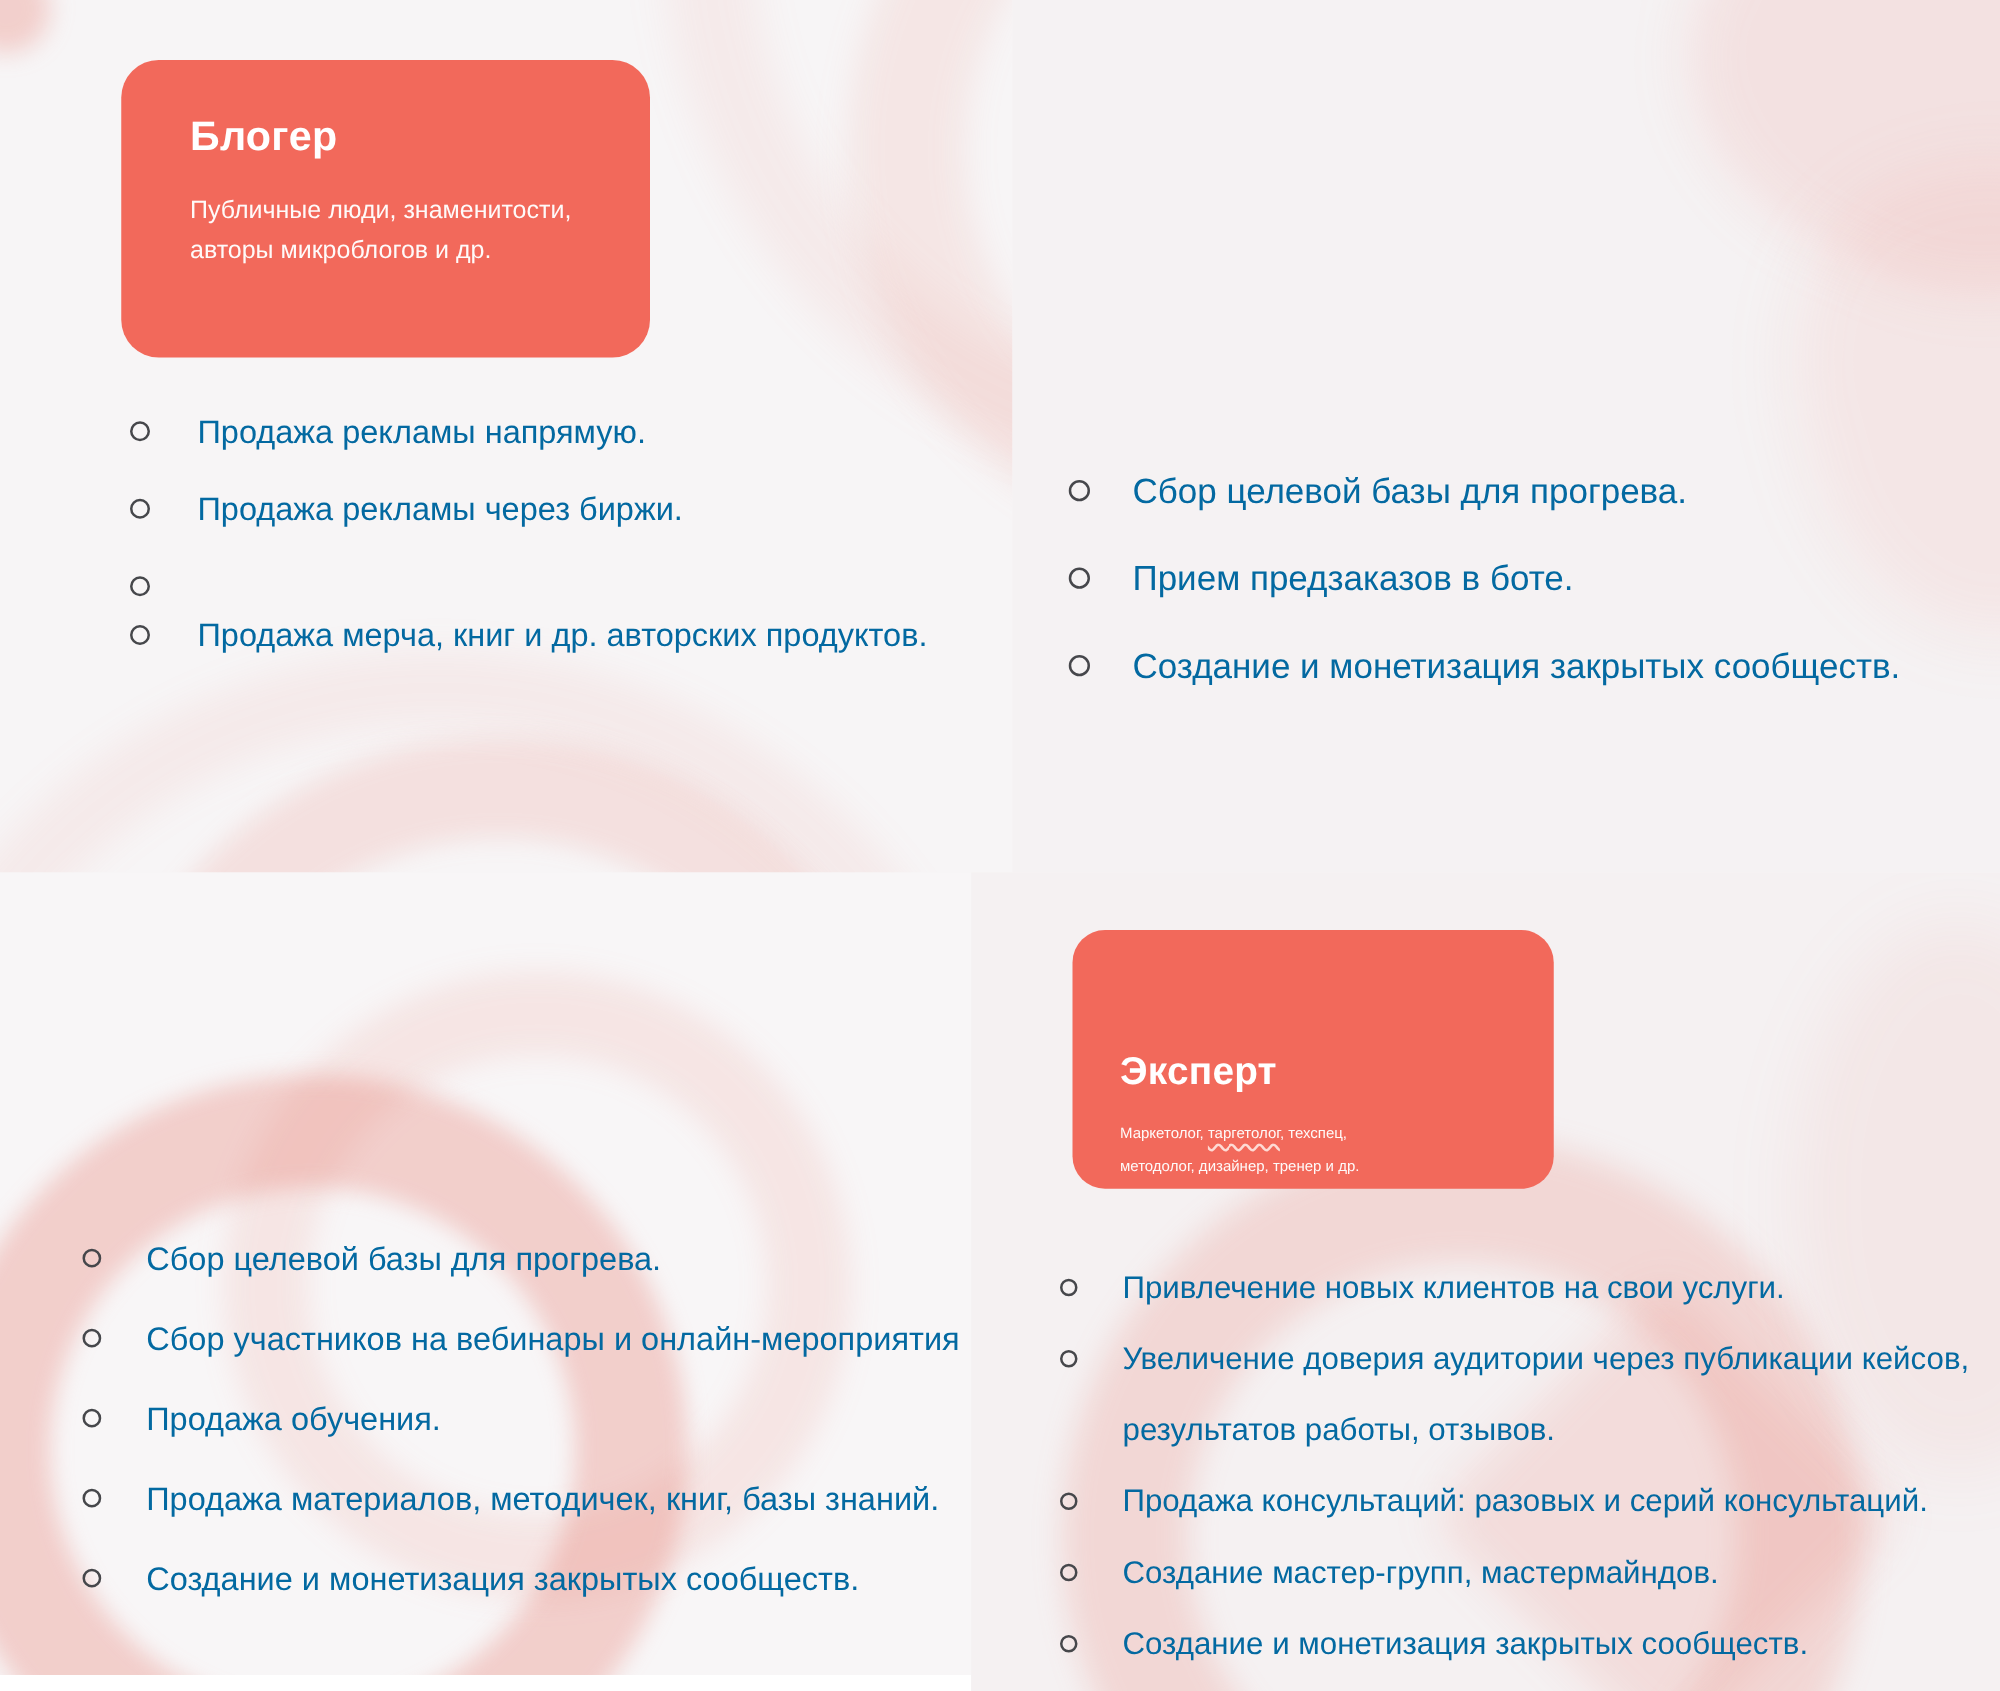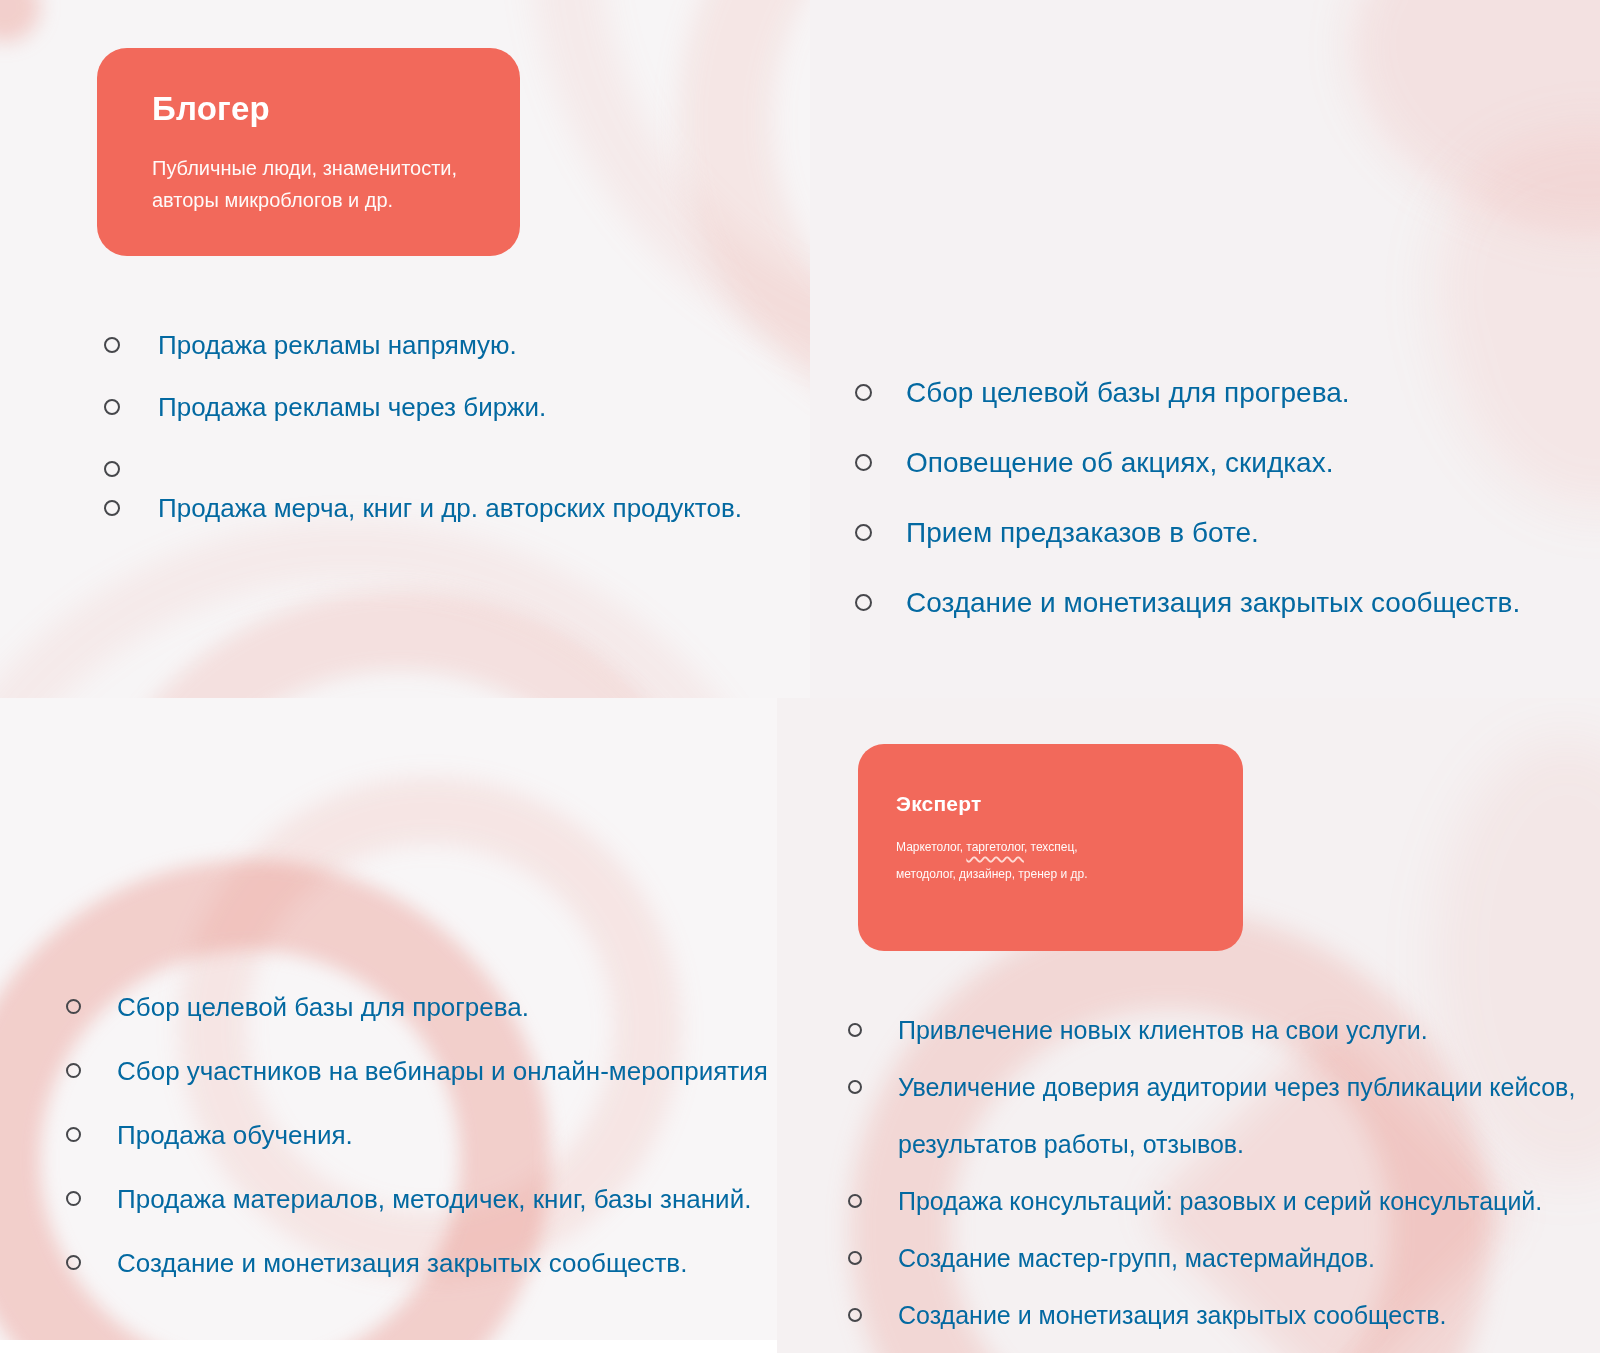--- a/index.html
+++ b/index.html
@@ -41,26 +41,26 @@
 
   
   .card {
     position: absolute;
     background: #f2695b;
     color: #ffffff;
   }
   .card h2 { margin: 0; font-weight: 700; line-height: 1.15; letter-spacing: 0.2px; }
   .card .sub { opacity: 0.97; font-weight: 400; }
 
-  #card-blogger { left: 97px; top: 48px; width: 423px; height: 208px; border-radius: 30px; padding: 42px 30px 0 55px; }
+  #card-blogger { left: 97px; top: 48px; width: 423px; height: 238px; border-radius: 30px; padding: 42px 30px 0 55px; }
   #card-blogger h2 { font-size: 33px; }
   #card-blogger .sub { margin-top: 24px; font-size: 20px; line-height: 32px; }
 
   #card-expert { left: 81px; top: 46px; width: 385px; height: 207px; border-radius: 26px; padding: 48px 26px 0 38px; }
-  #card-expert h2 { font-size: 21px; }
+  #card-expert h2 { font-size: 31px; margin-top: 47px; }
   #card-expert .sub { margin-top: 18px; font-size: 12px; line-height: 27px; }
   .wavy {
     text-decoration: underline;
     text-decoration-style: wavy;
     text-decoration-color: rgba(255,235,230,0.9);
     text-decoration-thickness: 2px;
     text-underline-offset: 5px;
   }
 
   
@@ -137,24 +137,20 @@
     <div class="deco tr-blob-1"></div>
     <div class="deco tr-blob-2"></div>
 
     <ul class="blist" id="list-entrepreneur">
         <li>
         <span class="bullet"></span>
         <span class="itext">Сбор целевой базы для прогрева.</span>
       </li>
         <li>
         <span class="bullet"></span>
-        <span class="itext">Оповещение об акциях, скидках.</span>
-      </li>
-        <li>
-        <span class="bullet"></span>
         <span class="itext">Прием предзаказов в боте.</span>
       </li>
         <li>
         <span class="bullet"></span>
         <span class="itext">Создание и монетизация закрытых сообществ.</span>
       </li>
       </ul>
   </div>
 
   <div class="quad" id="quad-bl">

